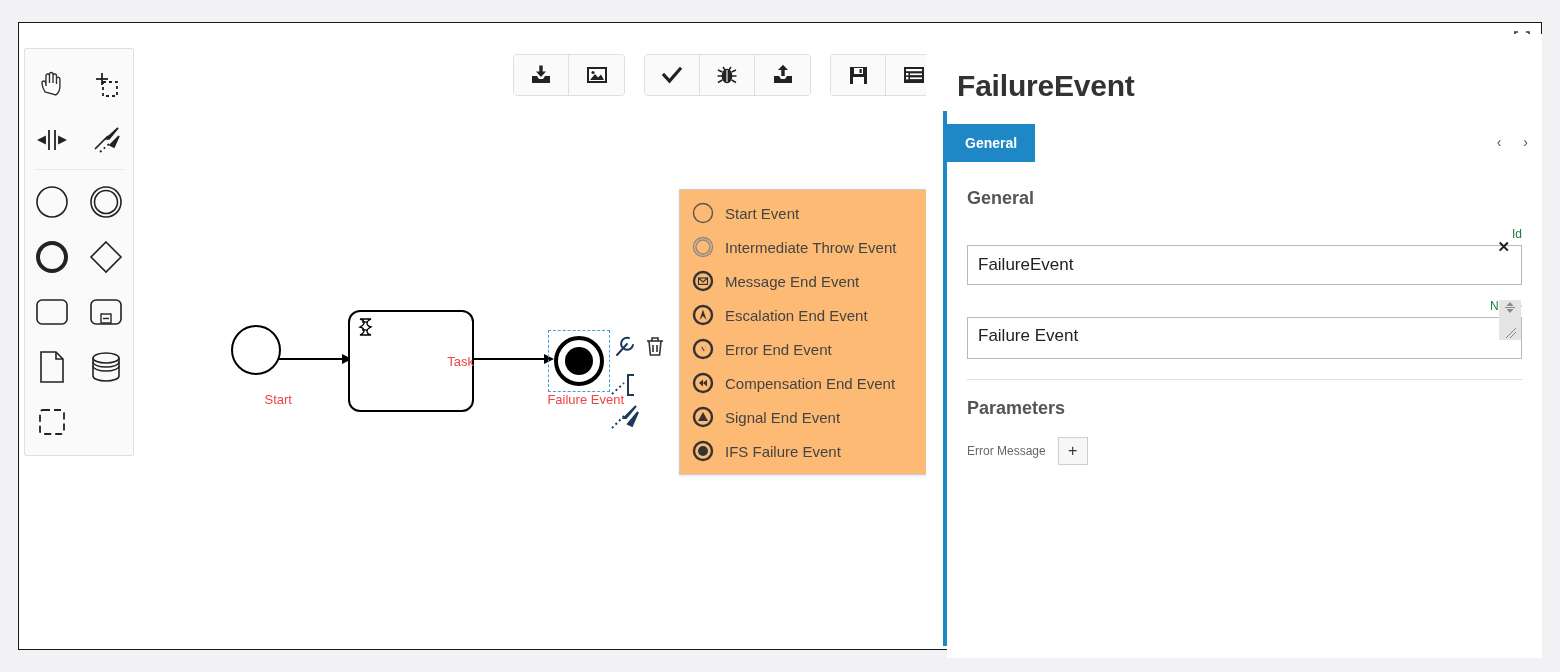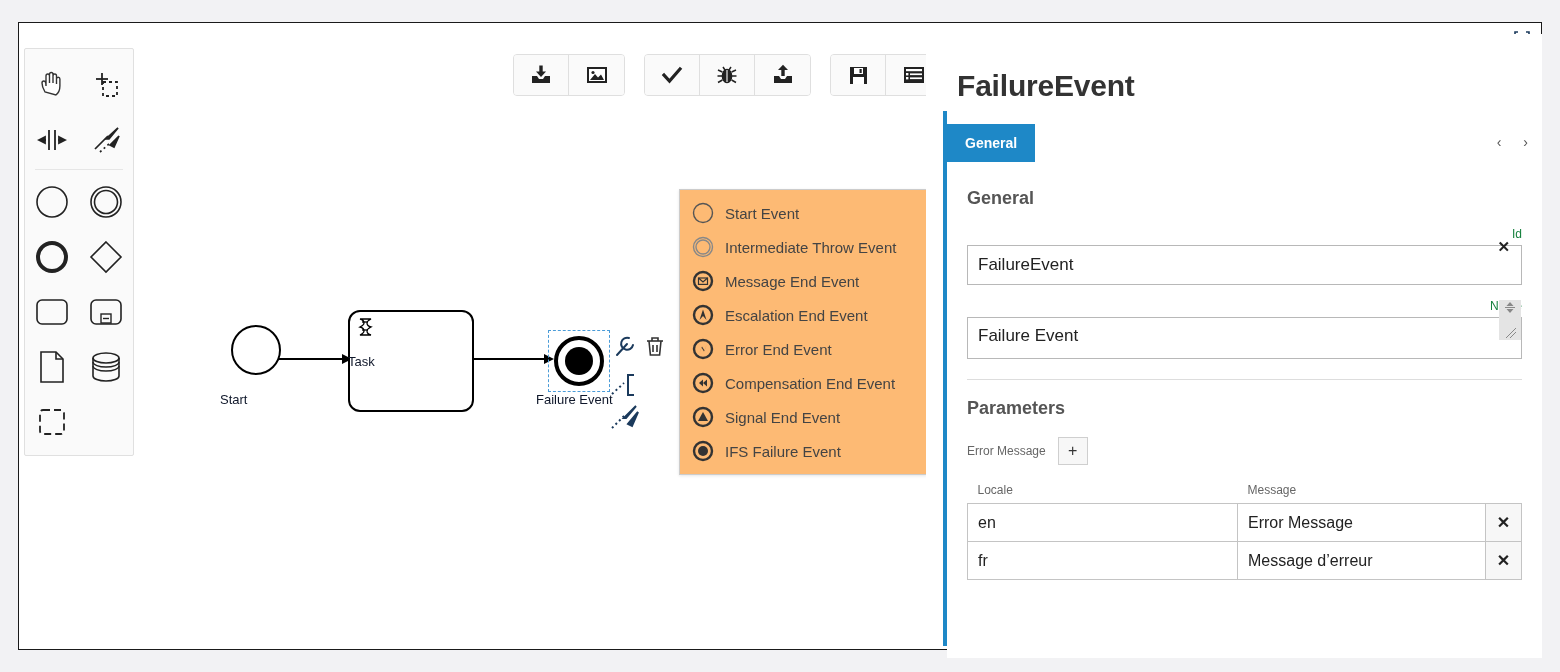--- a/index.html
+++ b/index.html
@@ -77,22 +77,22 @@
   #canvas {
     position: absolute;
     left: 1px; top: 1px;
     width: 906px; height: 624px;
     background: #ffffff;
     overflow: hidden;
   }
   .diagram-label {
     position: absolute;
     font-size: 13px;
-    color: #0f172a;
-    text-align: left;
+    color: #ef4444;
+    text-align: right;
     white-space: nowrap;
   }
 
   
   #selection-box {
     position: absolute;
     left: 528px; top: 306px;
     width: 62px; height: 62px;
     border: 1px dashed #4b9cd8;
   }
@@ -633,37 +633,16 @@
 
       <div class="hr-sep"></div>
 
       <div class="section-title" style="margin-top:18px;">Parameters</div>
 
       <div class="param-row">
         <span class="param-name">Error Message</span>
         <div class="add-btn">+</div>
       </div>
 
-      <table class="params">
-        <thead>
-          <tr>
-            <th>Locale</th>
-            <th>Message</th>
-            <th class="blank-th"></th>
-          </tr>
-        </thead>
-        <tbody>
-          <tr>
-            <td class="locale-cell">en</td>
-            <td>Error Message</td>
-            <td class="del-cell">✕</td>
-          </tr>
-          <tr>
-            <td class="locale-cell">fr</td>
-            <td>Message d’erreur</td>
-            <td class="del-cell">✕</td>
-          </tr>
-        </tbody>
-      </table>
 
     </div>
   </div>
 </div>
 
 </body></html>

